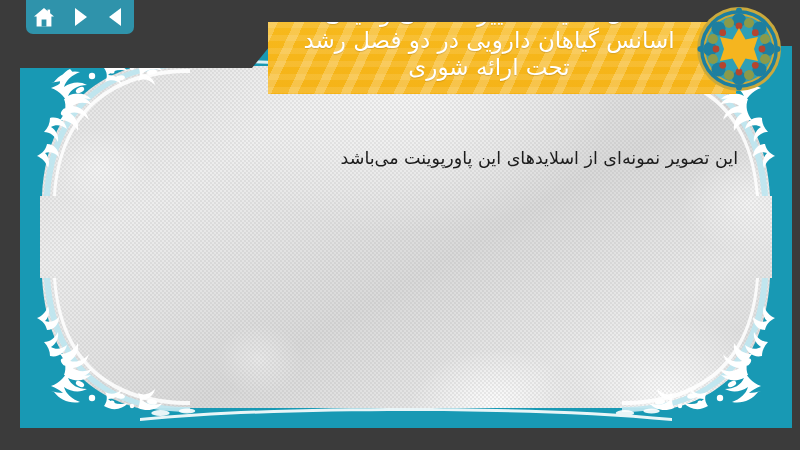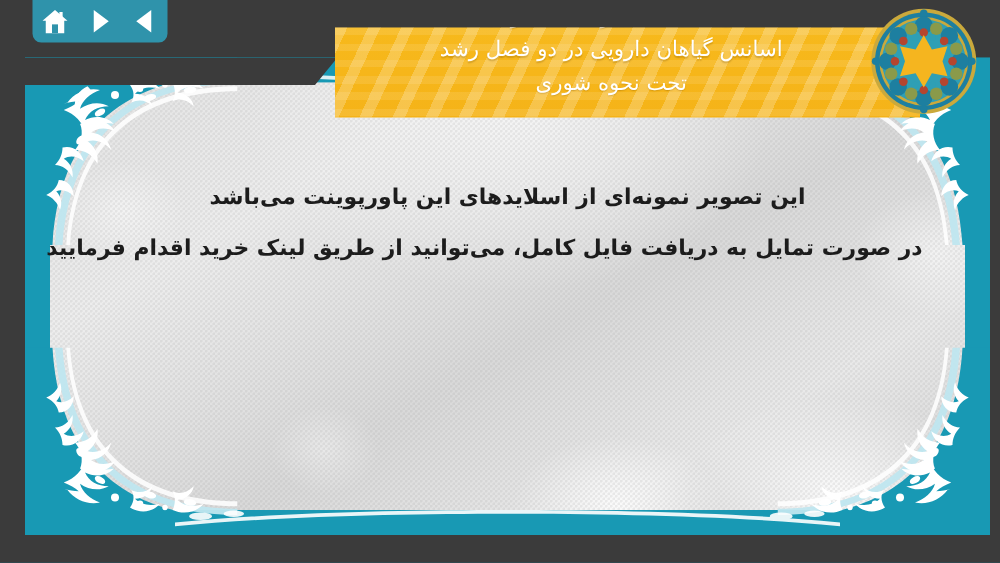--- a/index.html
+++ b/index.html
@@ -129,21 +129,21 @@
       linear-gradient(#f7b91c, #f5b318);
     z-index: 50;
     overflow: hidden;
   }
   .title-text {
     position: absolute;
     left: 0; right: 26px;
     top: -22px;
     text-align: center;
     color: #ffffff;
-    font-size: 17px;
+    font-size: 23px;
     line-height: 27px;
     font-family: "DejaVu Sans", sans-serif;
     direction: rtl;
     white-space: nowrap;
     text-shadow: 0 1px 1px rgba(120,80,0,0.25);
   }
   .title-line { display: block; }
 
   
   .medallion {
@@ -154,24 +154,23 @@
   }
   .medallion svg { display: block; }
 
   
   .body-text {
     position: absolute;
     left: 54px; right: 54px;
     top: 92px;
     z-index: 30;
     direction: rtl;
-    text-align: center;
+    text-align: right;
     color: #1c1c1c;
     font-family: "DejaVu Sans", sans-serif;
-    font-weight: bold;
   }
   .body-line {
     display: block;
     font-size: 17.5px;
     line-height: 41px;
     white-space: nowrap;
   }
 </style>
 </head>
 <body>
@@ -303,30 +302,29 @@
 
     <div class="top-notch">
       <svg width="268" height="26" viewBox="0 0 268 26" xmlns="http://www.w3.org/2000/svg">
         <path d="M0,0 L268,0 L268,26 L0,26 Z" fill="#3b3b3b" opacity="0"></path>
         <path d="M0,0 L250,0 L232,22 L0,22 Z" fill="#3b3b3b"></path>
       </svg>
     </div>
 
     <div class="body-text">
       <span class="body-line">این تصویر نمونه‌ای از اسلایدهای این پاورپوینت می‌باشد</span>
-      <span class="body-line">در صورت تمایل به دریافت فایل کامل، می‌توانید از طریق لینک خرید اقدام فرمایید</span>
     </div>
 
   </div>
 
   <div class="title-banner">
     <div class="title-text">
       <span class="title-line">کامل مقایسه تغییرات کمی و کیفی</span>
       <span class="title-line">اسانس گیاهان دارویی در دو فصل رشد</span>
-      <span class="title-line">تحت نحوه شوری</span>
+      <span class="title-line">تحت ارائه شوری</span>
     </div>
   </div>
 
   <div class="medallion">
     <svg width="86" height="86" viewBox="0 0 86 86" xmlns="http://www.w3.org/2000/svg">
       <circle cx="43" cy="43" r="42" fill="#caa93c"></circle>
       <circle cx="43" cy="43" r="39" fill="#1d7fa0"></circle>
       <circle cx="43" cy="43" r="35.5" fill="#caa93c"></circle>
       <circle cx="43" cy="43" r="33.5" fill="#2f9fb5"></circle>
 

